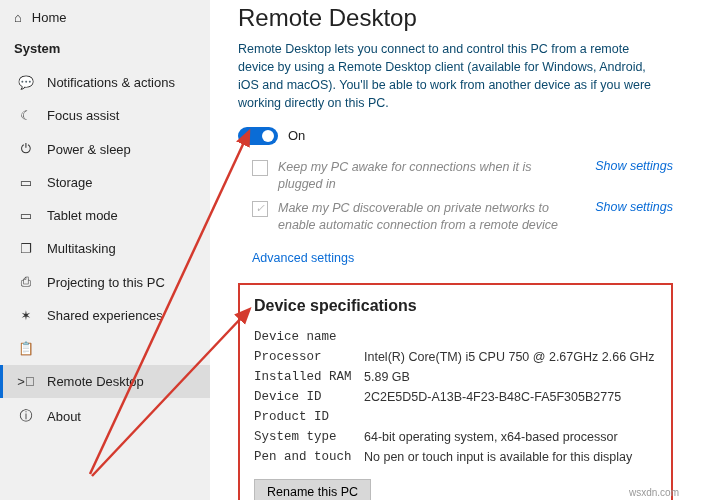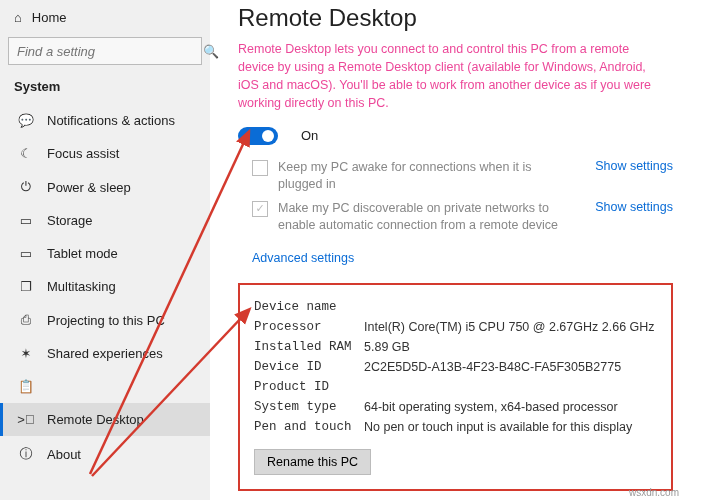--- a/index.html
+++ b/index.html
@@ -13,26 +13,26 @@
   .search .sicon { width: 26px; text-align: center; color: #555; }
   .section-title { font-weight: 600; font-size: 13px; padding: 4px 29px 10px 14px; }
   .nav { flex: 1; overflow: auto; }
   .nav-item { display: flex; align-items: center; gap: 12px; padding: 9px 14px; font-size: 13px; cursor: pointer; border-left: 3px solid transparent; }
   .nav-item.selected { background: #dcdcdc; border-left-color: #0a6cd6; }
   .nav-item .nicon { width: 18px; display: inline-flex; justify-content: center; color: #333; }
   .nav-item .nlabel { flex: 1; }
 
   .main { flex: 1; padding: 4px 28px 0 28px; overflow: auto; position: relative; }
   h1.title { font-weight: 400; font-size: 24px; margin-bottom: 8px; }
-  .desc { font-size: 12.5px; color: #ec4899; line-height: 1.45; margin-bottom: 14px; max-width: 420px; }
+  .desc { font-size: 12.5px; color: #0c4a6e; line-height: 1.45; margin-bottom: 14px; max-width: 420px; }
   .toggle-label { font-size: 13px; margin-bottom: 6px; }
-  .toggle-row { display: flex; align-items: center; gap: 23px; margin-bottom: 14px; }
+  .toggle-row { display: flex; align-items: center; gap: 10px; margin-bottom: 14px; }
   .toggle { width: 40px; height: 18px; border-radius: 10px; background: #0a6cd6; position: relative; cursor: pointer; }
   .toggle .knob { width: 12px; height: 12px; border-radius: 50%; background: #fff; position: absolute; top: 3px; right: 4px; }
-  .opt { display: flex; align-items: flex-start; gap: 10px; max-width: 440px; margin-bottom: 6px; padding-left: 14px; }
+  .opt { display: flex; align-items: flex-start; gap: 10px; max-width: 440px; margin-bottom: 6px; padding-left: 14px; font-style: italic; }
   .opt .cb { width: 16px; height: 16px; border: 1px solid #bbb; background: #fff; display: inline-flex; align-items: center; justify-content: center; font-size: 11px; color: #bbb; margin-top: 1px; flex: 0 0 16px; }
   .opt .optlabel { color: #888; font-size: 12.5px; line-height: 1.4; flex: 1; }
   .opt .link { color: #0a6cd6; font-size: 12.5px; cursor: pointer; white-space: nowrap; margin-left: 16px; }
   .adv { color: #0a6cd6; font-size: 12.5px; padding-left: 14px; margin-top: 10px; cursor: pointer; display: inline-block; }
 
   .spec-box { border: 2px solid #d43a2e; margin-top: 18px; padding: 12px 14px 14px 14px; }
   .spec-title { font-weight: 600; font-size: 16px; margin-bottom: 12px; }
   .spec-table { width: 100%; font-size: 12.5px; }
   .spec-row { display: flex; padding: 3px 0; }
   .spec-key { width: 110px; color: #333; font-family: Liberation Mono, monospace; }
@@ -43,24 +43,20 @@
   .wm { position: absolute; right: 22px; bottom: 2px; font-size: 10px; color: #999; }
 </style>
 </head>
 <body>
 
 <div class="app">
   <aside class="sidebar">
     <div class="home">
       <span>⌂</span>
       <span>Home</span>
-    </div>
-    <div class="search">
-      <input placeholder="Find a setting" style="">
-      <span class="sicon">🔍</span>
     </div>
     <div class="section-title">System</div>
     <nav class="nav" id="navlist">
         <div class="nav-item">
           <span class="nicon">💬</span>
           <span class="nlabel">Notifications &amp; actions</span>
         </div>
         <div class="nav-item">
           <span class="nicon">☾</span>
           <span class="nlabel">Focus assist</span>
@@ -121,20 +117,21 @@
     </div>
     <div class="opt">
       <span class="cb">✓</span>
       <span class="optlabel">Make my PC discoverable on private networks to enable automatic connection from a remote device</span>
       <span class="link">Show settings</span>
     </div>
 
     <span class="adv">Advanced settings</span>
 
     <div class="spec-box">
+      <div class="spec-title">Device specifications</div>
       <div class="spec-table" id="spectable">
           <div class="spec-row">
             <div class="spec-key">Device name</div>
           </div>
           <div class="spec-row">
             <div class="spec-key">Processor</div>
             <div class="spec-val">Intel(R) Core(TM) i5 CPU       750  @ 2.67GHz   2.66 GHz</div>
           </div>
           <div class="spec-row">
             <div class="spec-key">Installed RAM</div>

